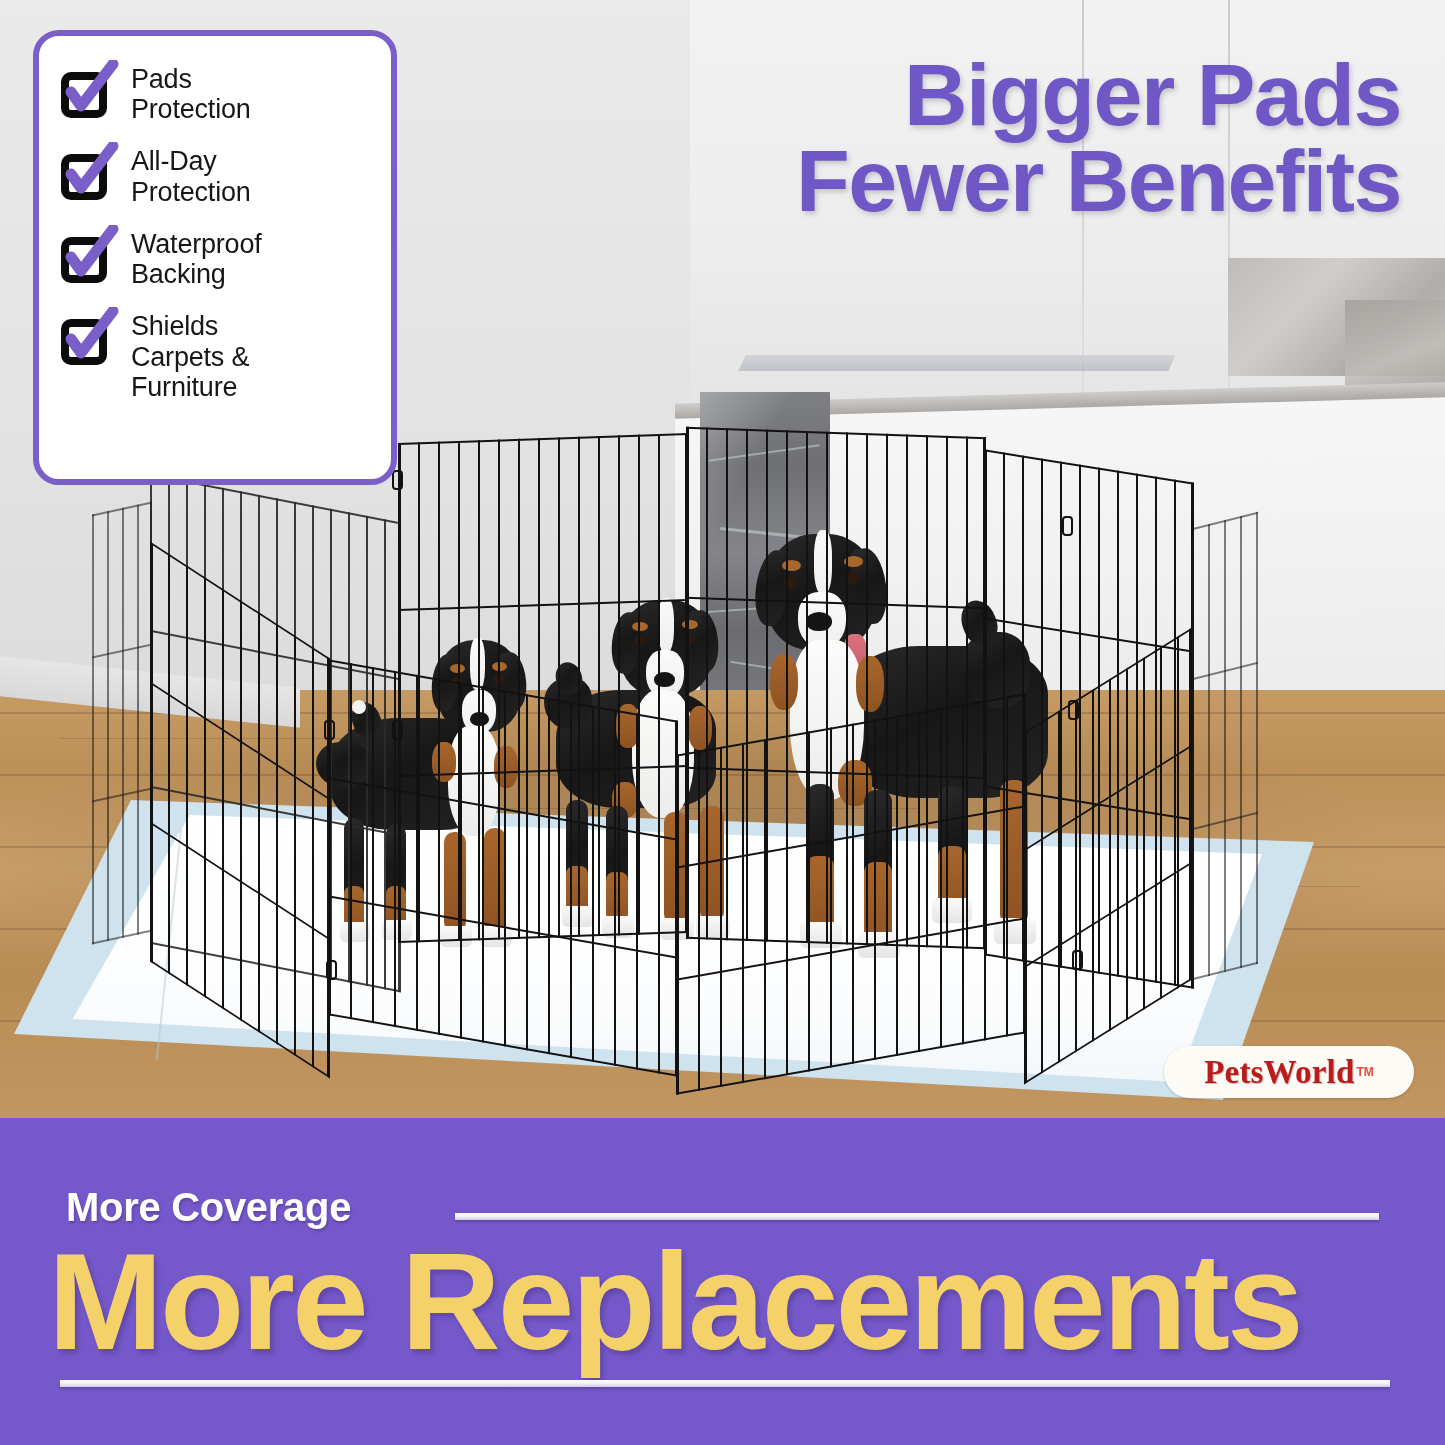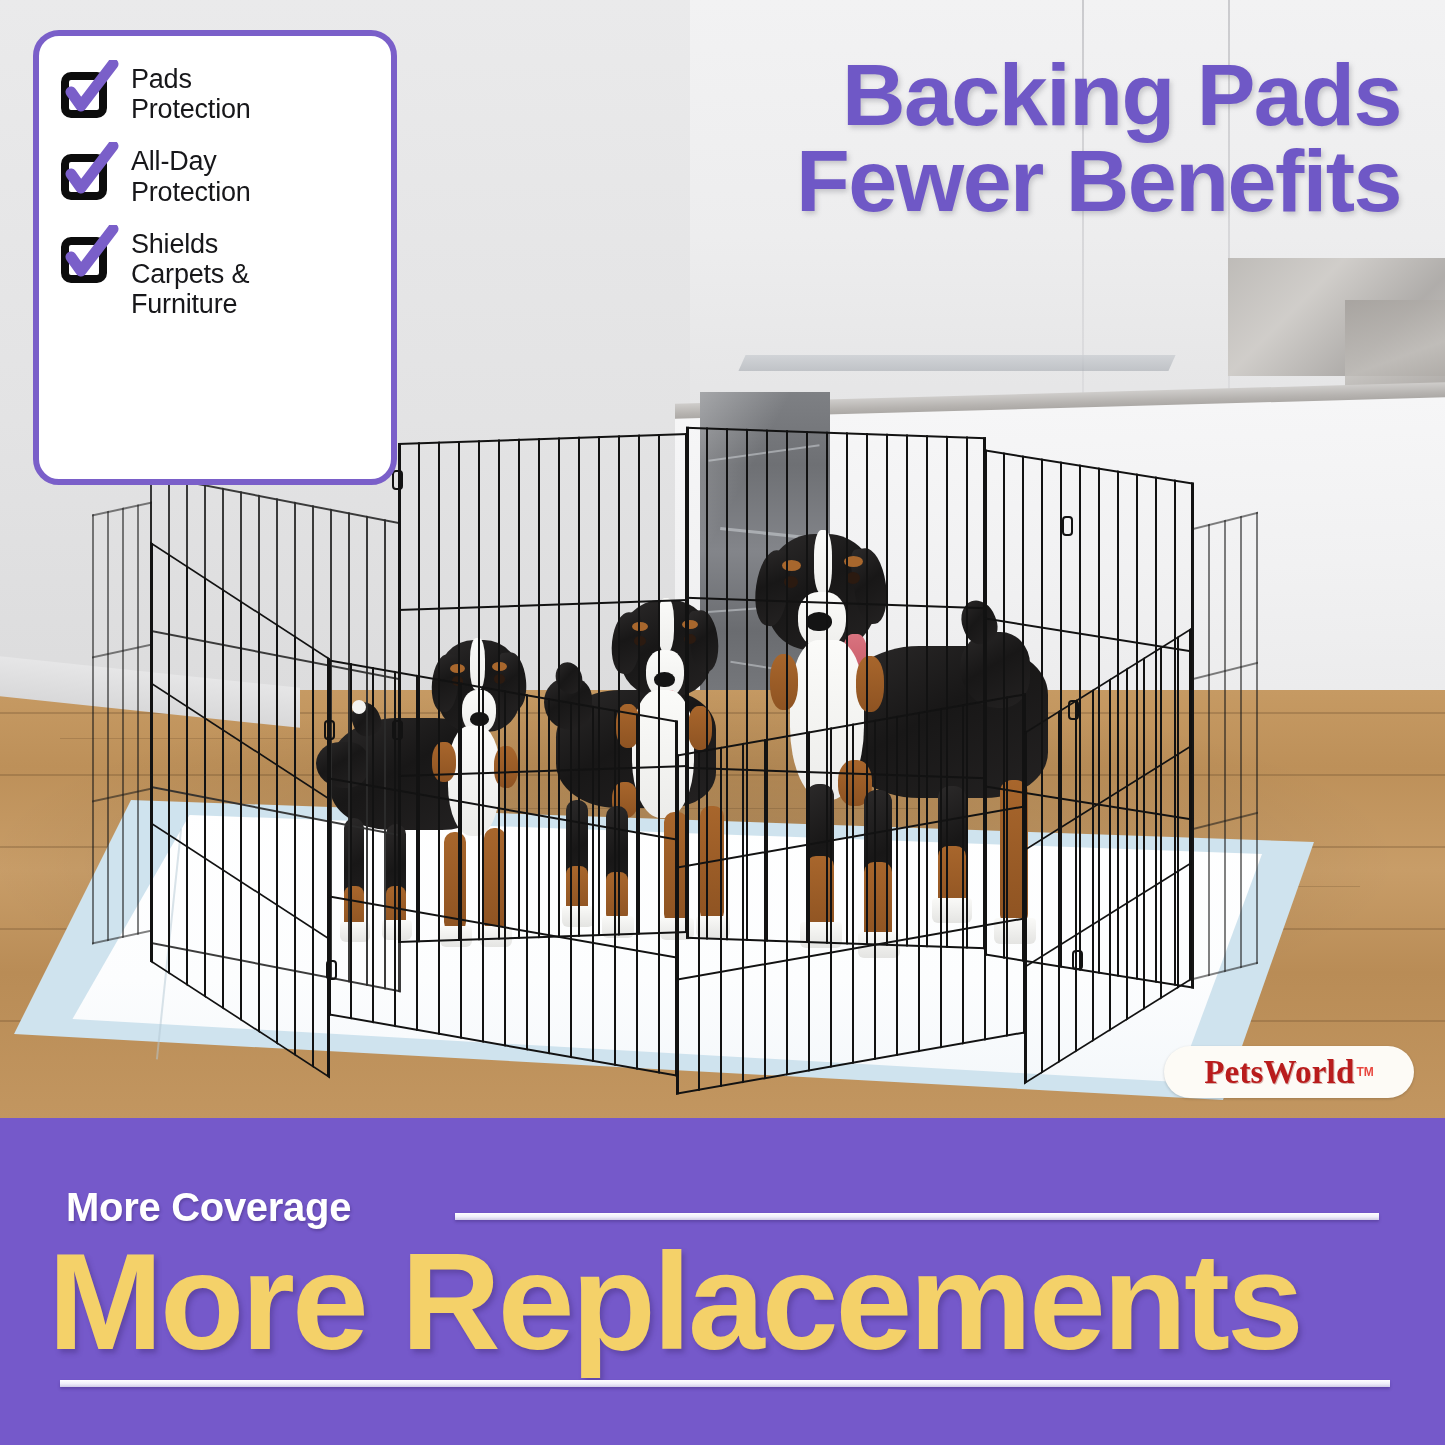--- a/index.html
+++ b/index.html
@@ -582,37 +582,47 @@
         <span class="chk">
           <span class="box"></span>
           <svg viewBox="0 0 62 62">
               <path d="M14 32 L24 46 L56 4" fill="none" stroke="#7a5fc9" stroke-width="11" stroke-linecap="round" stroke-linejoin="round"></path>
             </svg>
         </span>
         <span class="feat-txt">All-Day
 Protection</span>
       </div>
 
+      <div class="feat-row">
+        <span class="chk">
+          <span class="box"></span>
+          <svg viewBox="0 0 62 62">
+              <path d="M14 32 L24 46 L56 4" fill="none" stroke="#7a5fc9" stroke-width="11" stroke-linecap="round" stroke-linejoin="round"></path>
+            </svg>
+        </span>
+        <span class="feat-txt">Waterproof
+Backing</span>
+      </div>
 
       <div class="feat-row">
         <span class="chk">
           <span class="box"></span>
           <svg viewBox="0 0 62 62">
               <path d="M14 32 L24 46 L56 4" fill="none" stroke="#7a5fc9" stroke-width="11" stroke-linecap="round" stroke-linejoin="round"></path>
             </svg>
         </span>
         <span class="feat-txt">Shields
 Carpets &amp;
 Furniture</span>
       </div>
 
     </div>
 
     <div class="headline">
-      <div>Backing Pads</div>
+      <div>Bigger Pads</div>
       <div>Fewer Benefits</div>
     </div>
 
     <div class="logo">
       <span class="logo-text">PetsWorld</span>
       <span class="logo-tm">TM</span>
     </div>
 
   </div>
 

